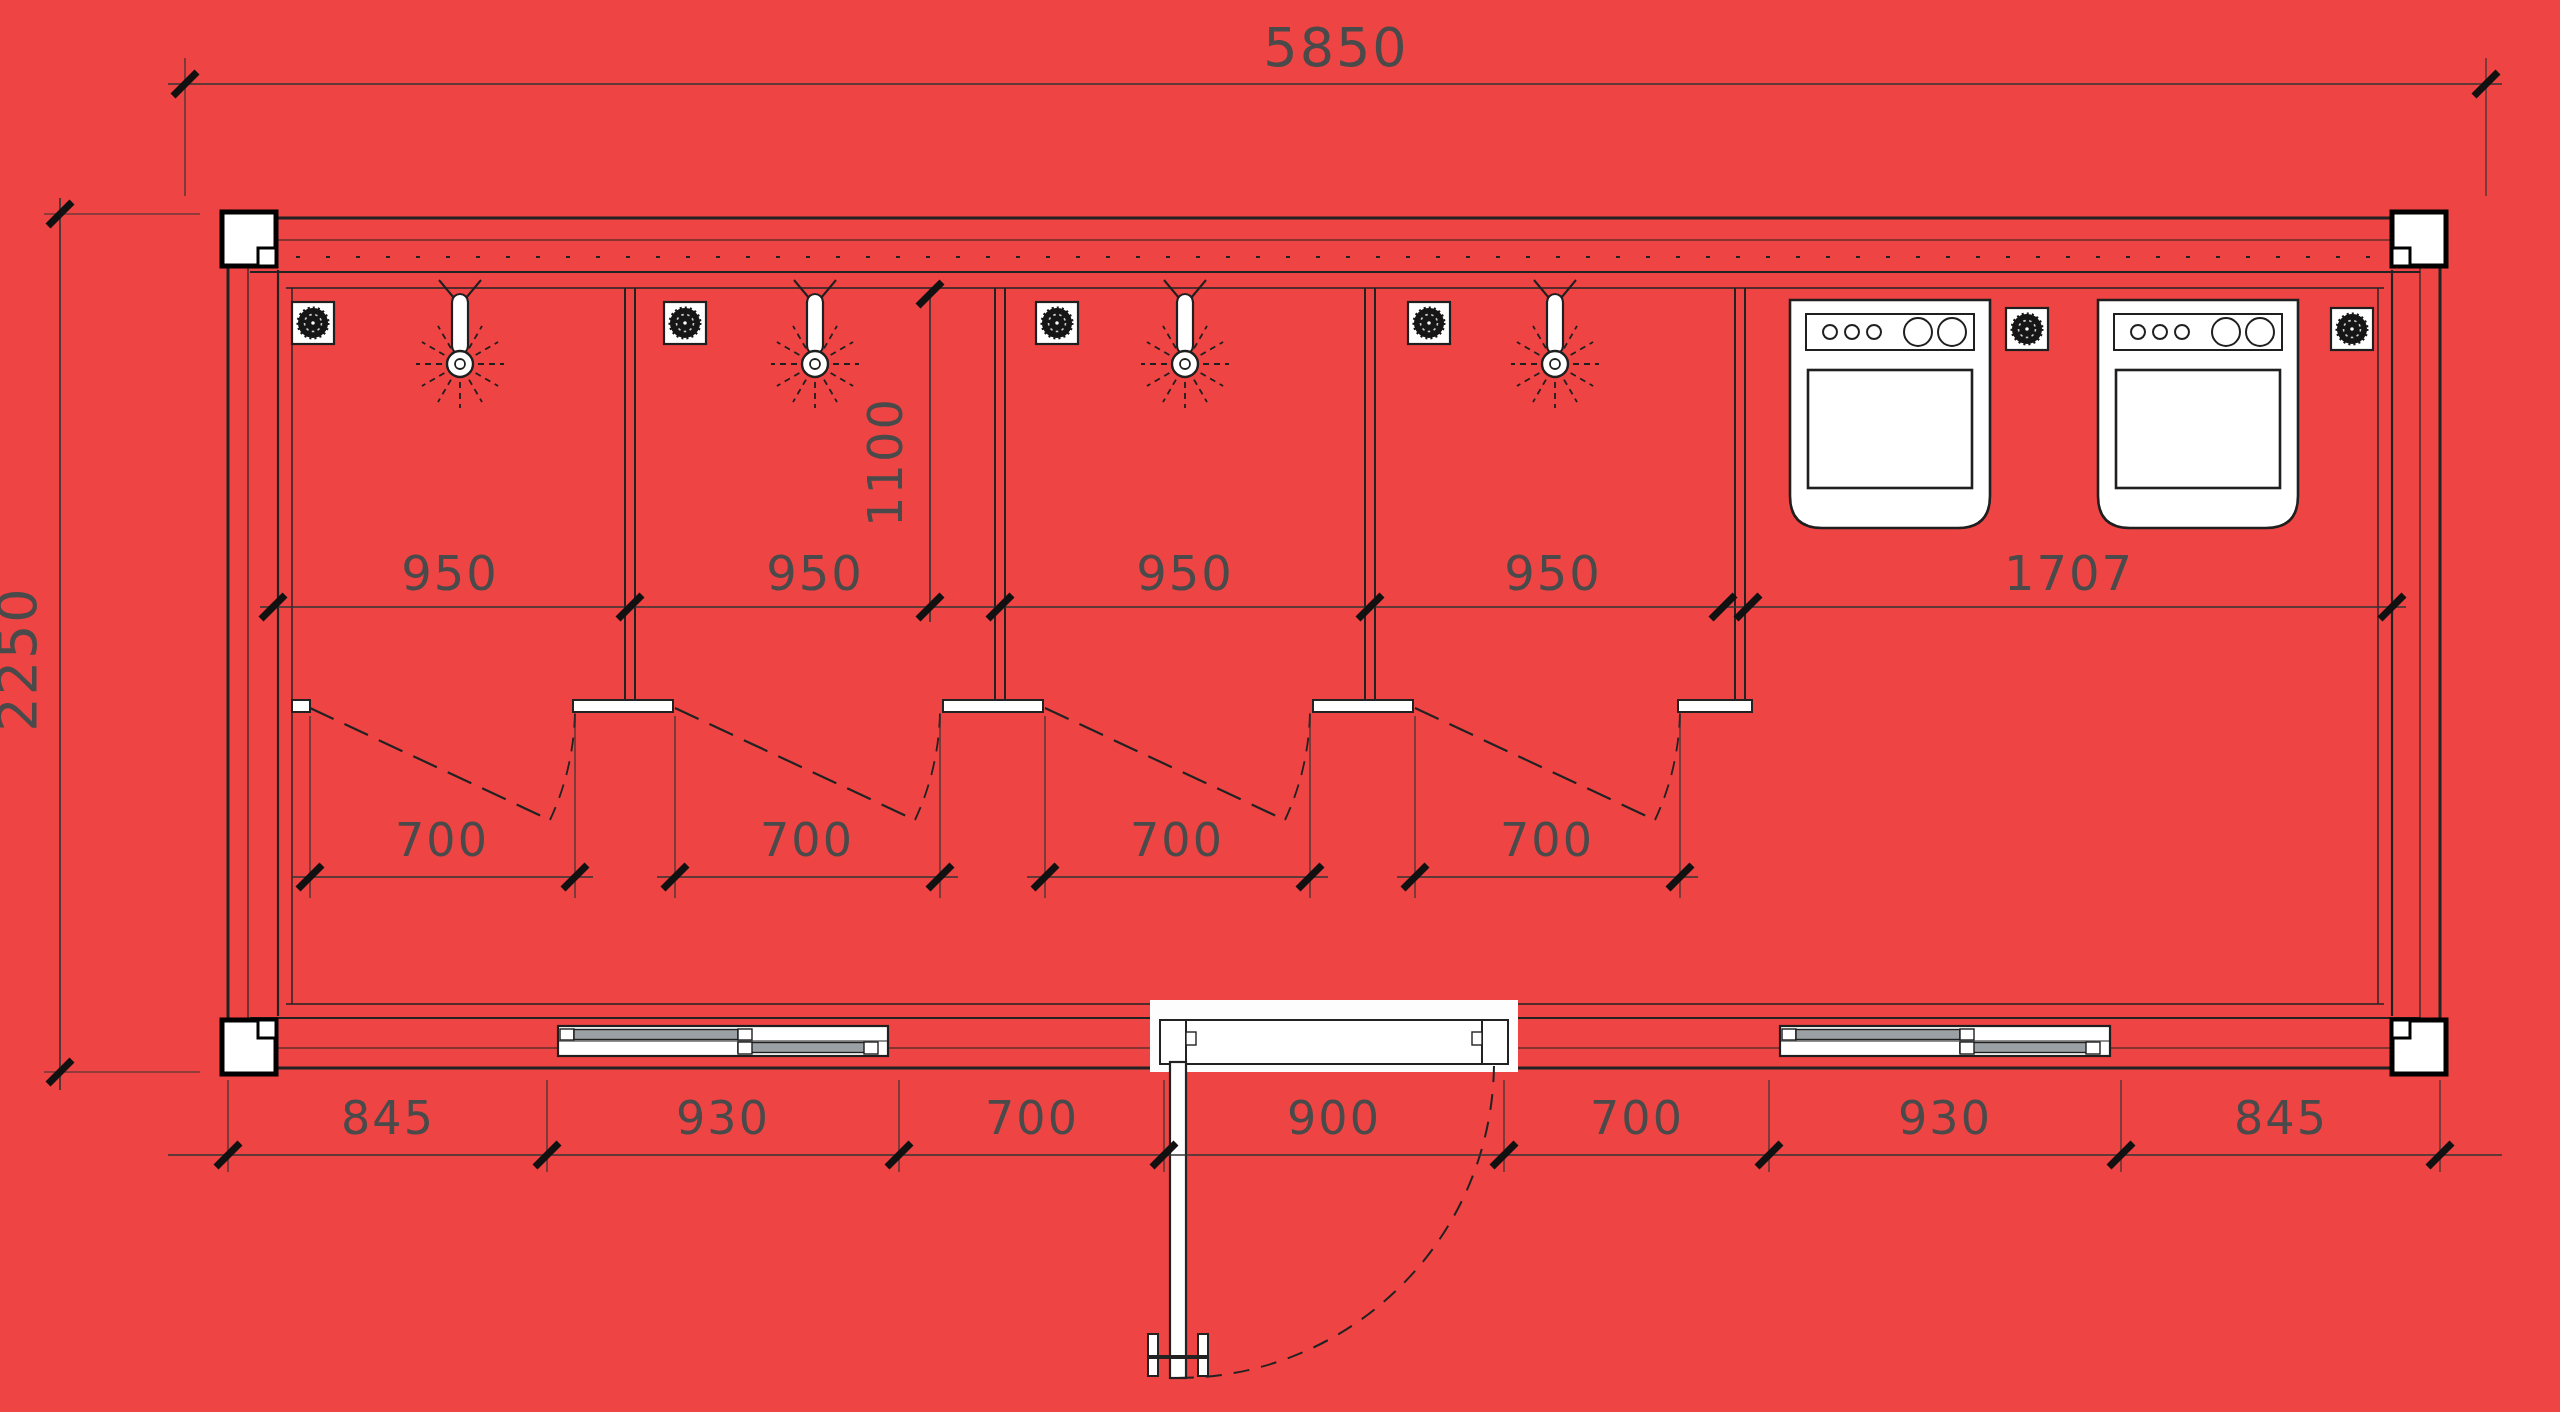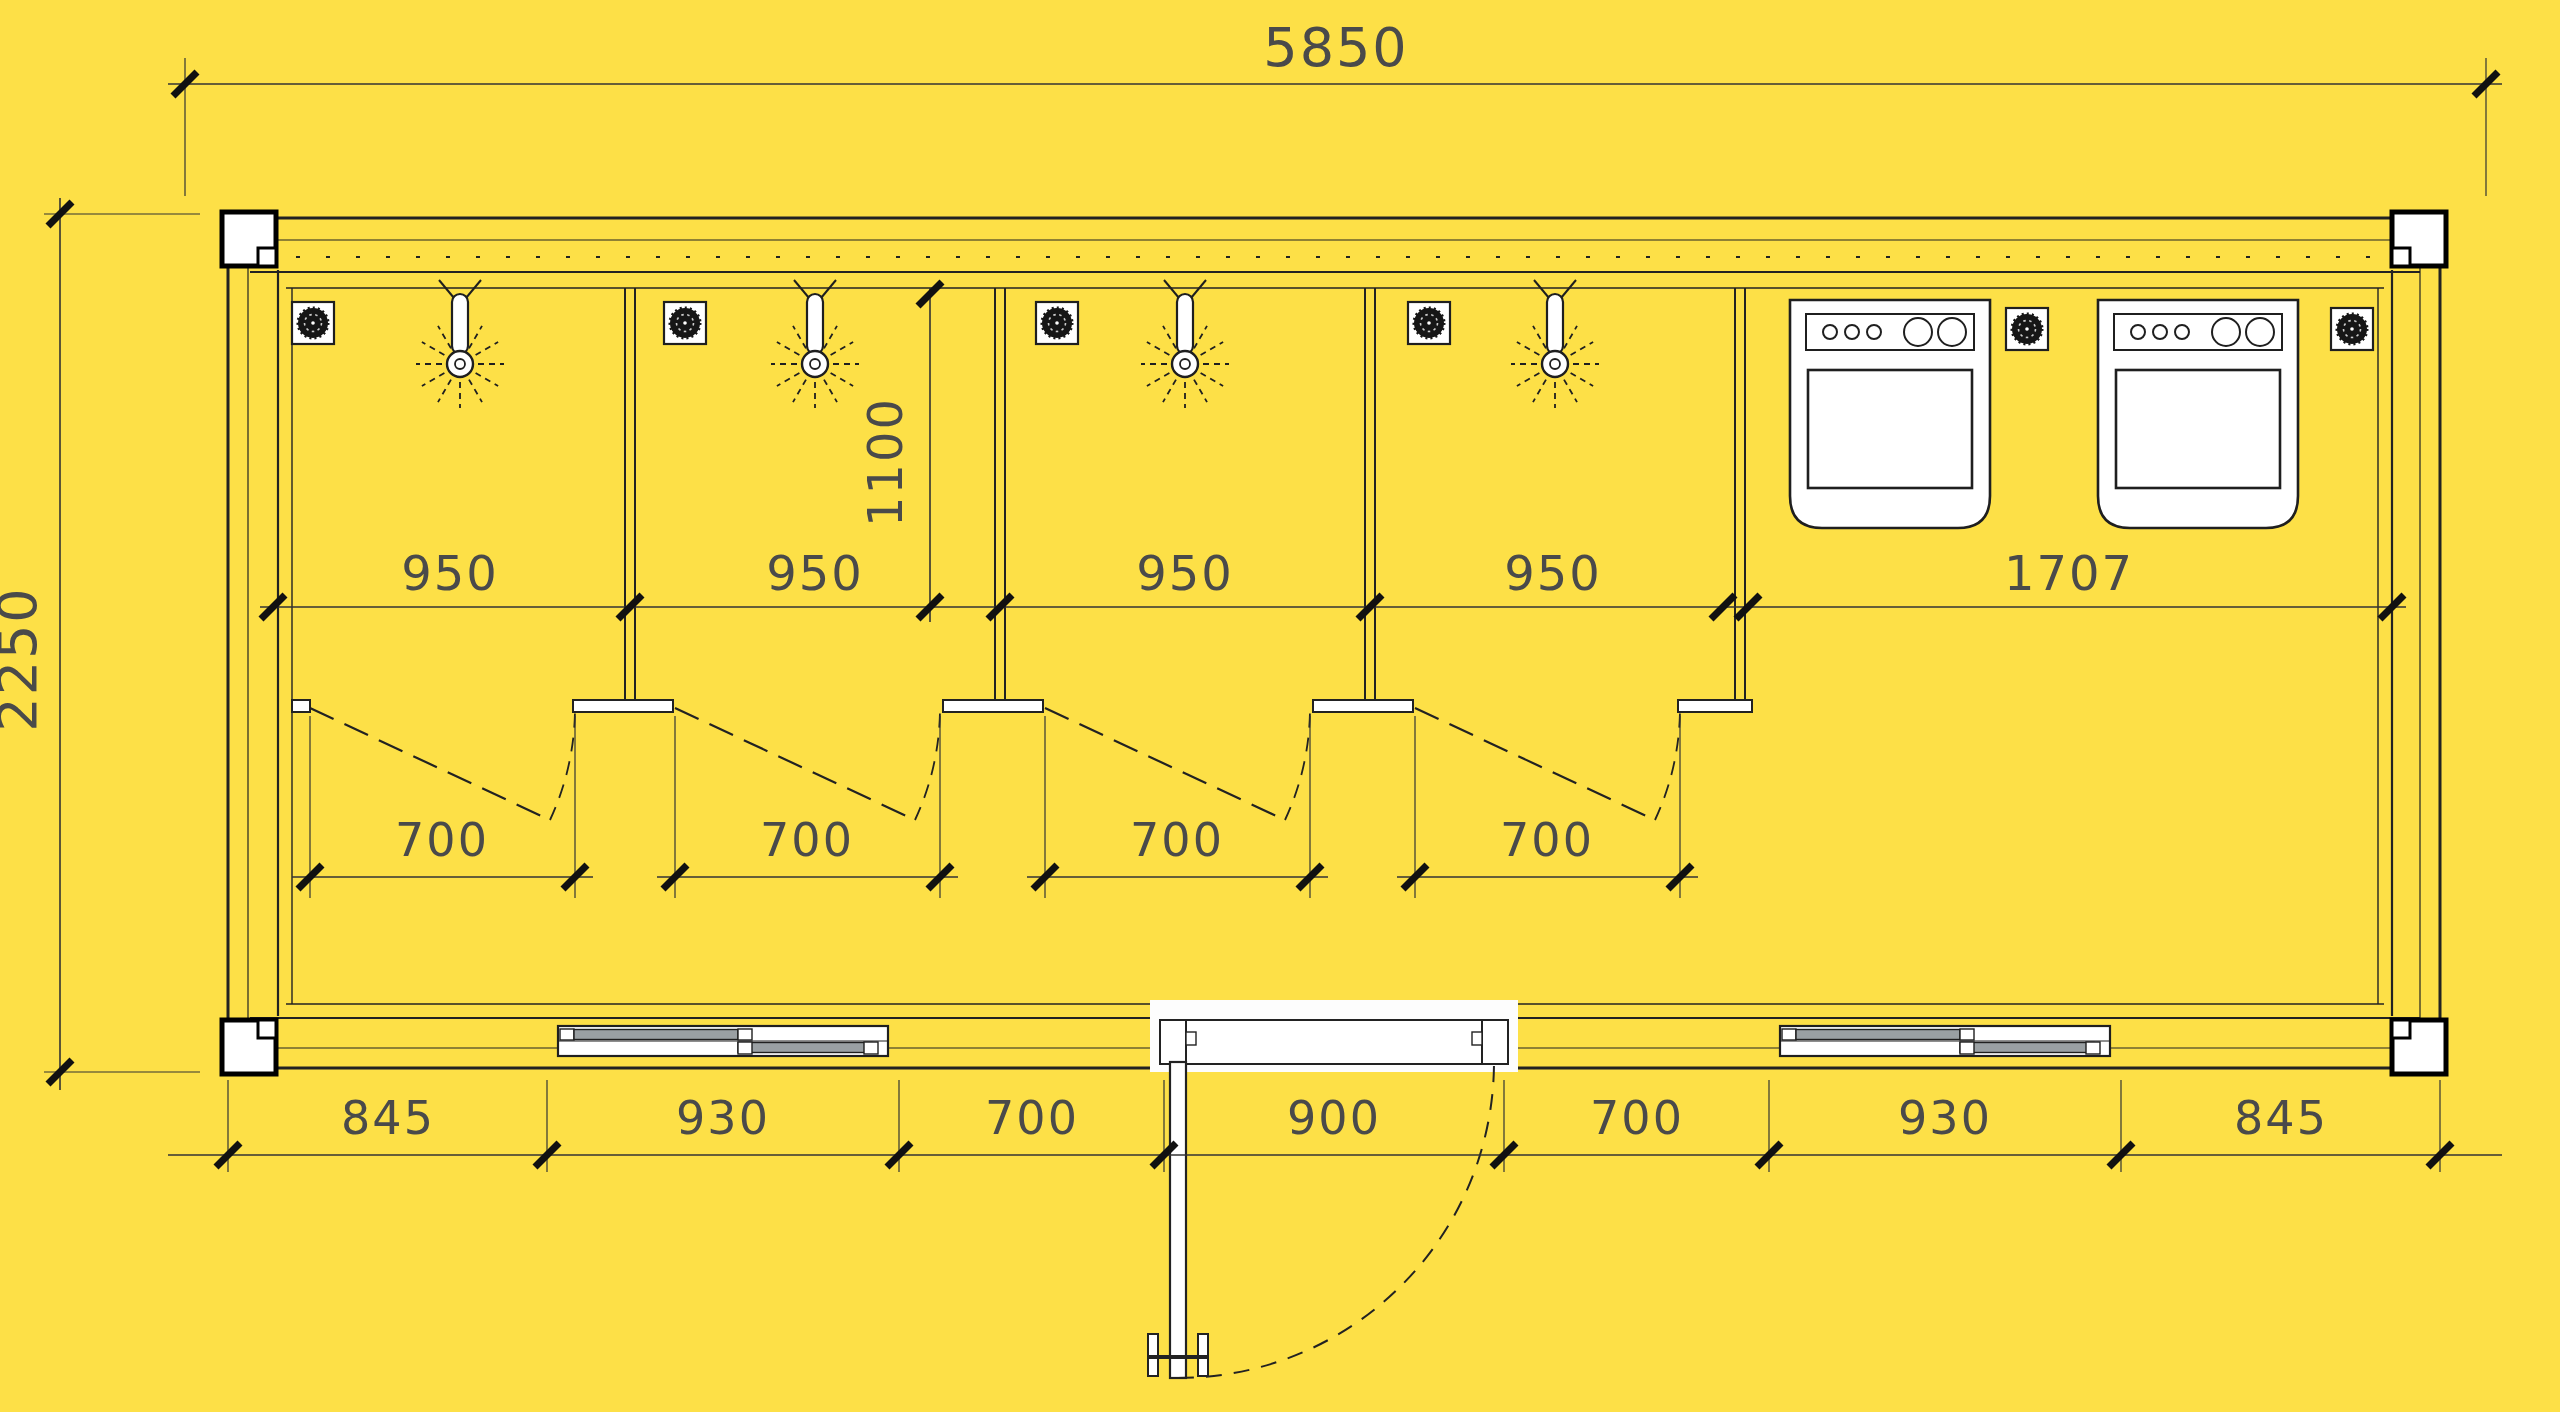--- a/index.html
+++ b/index.html
@@ -1,16 +1,16 @@
 <!DOCTYPE html>
 <html><head>
 <meta charset="utf-8">
 <style>
   html,body{margin:0;padding:0;background:#ffffff;}
-  .page{width:2560px;height:1412px;background:#fde047;position:relative;overflow:hidden;}
+  .page{width:2560px;height:1412px;background:#ef4444;position:relative;overflow:hidden;}
   svg{display:block;}
   text{font-family:"DejaVu Sans","Liberation Sans",sans-serif;fill:#4a4a4a;letter-spacing:2px;}
   .dim-big{font-size:54px;}
   .dim-mid{font-size:48px;}
   .dim-small{font-size:46px;}
 </style>
 </head>
 <body>
 
 <div class="page">

